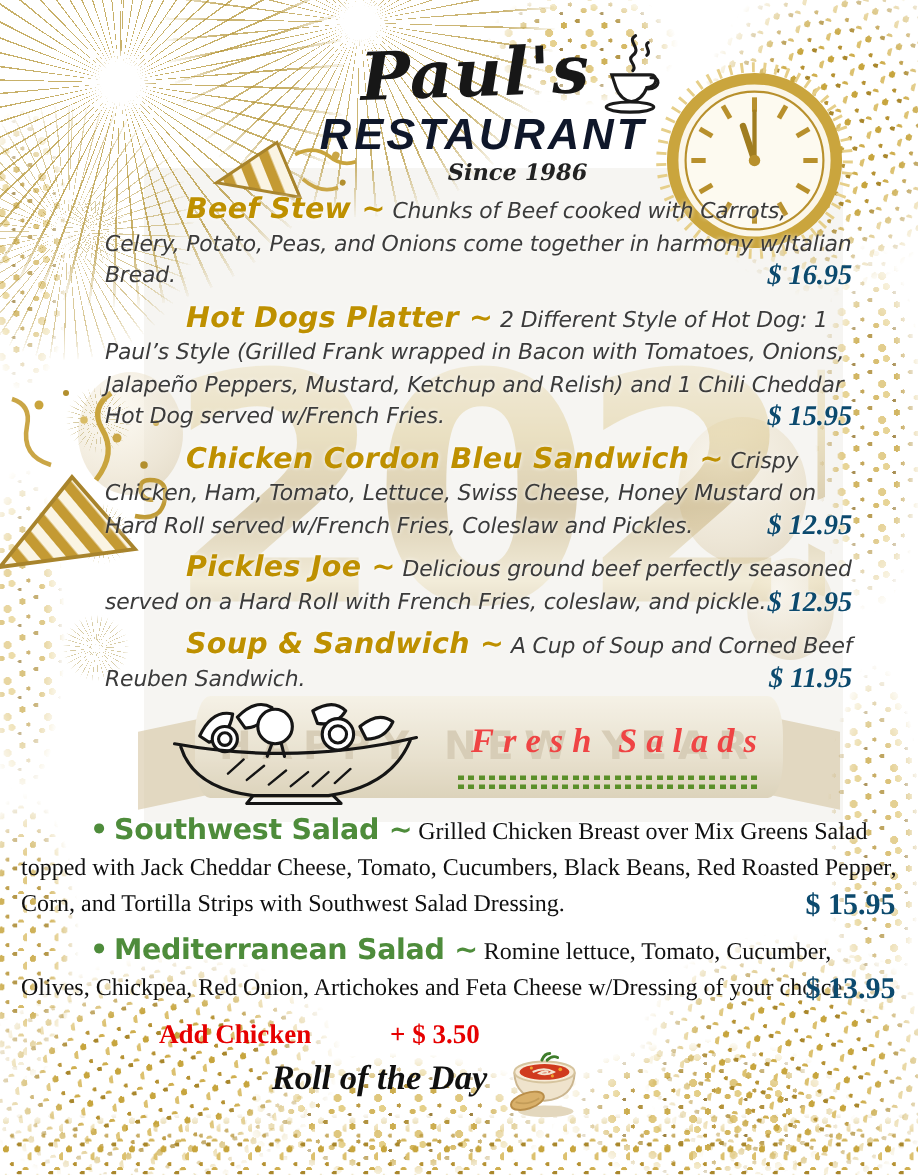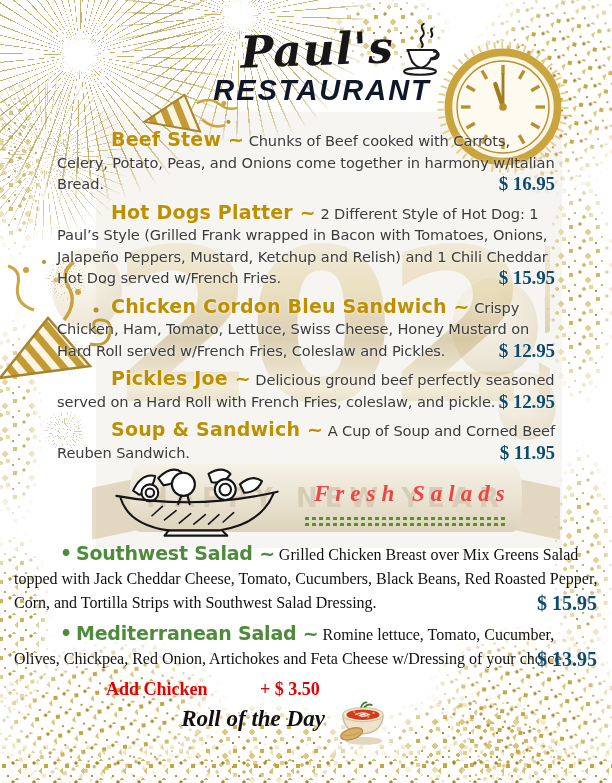--- a/index.html
+++ b/index.html
@@ -53,21 +53,21 @@
      font-family:"DejaVu Serif",serif;font-style:italic;font-weight:700;font-size:44px;
      color:#171717;transform:rotate(-2deg);letter-spacing:1px;z-index:6;}
   .brand-caps{position:absolute;top:74px;left:188px;width:268px;text-align:center;
      font-family:"Liberation Sans",sans-serif;font-style:italic;font-weight:700;font-size:29px;
      letter-spacing:2px;color:#0f172a;z-index:6;}
   .since{position:absolute;top:106px;left:280px;width:130px;text-align:center;
      font-family:"DejaVu Serif",serif;font-style:italic;font-weight:700;font-size:15px;color:#222;z-index:6;}
   .hdr-icon{position:absolute;z-index:6;}
 
   
-  .menu{position:absolute;top:129px;left:57px;width:500px;z-index:7;}
+  .menu{position:absolute;top:129px;left:70px;width:500px;z-index:7;font-style:italic;}
   .mi{position:relative;margin:0 0 7px 0;text-indent:54px;
       font-size:14.6px;line-height:21.5px;letter-spacing:-.1px;color:#3b3b3b;
       text-shadow:0 0 3px rgba(255,255,255,.9);}
   .mi-title{font-weight:700;font-size:19px;color:#BE9000;letter-spacing:.2px;}
   .price{position:absolute;right:2px;bottom:0;font-family:"Liberation Serif",serif;
          font-weight:700;font-size:19px;color:#0c4a6e;text-indent:0;
          text-shadow:0 0 3px rgba(255,255,255,.9);}
 
   
   .divider{position:absolute;top:455px;left:0;width:612px;height:88px;z-index:7;}
@@ -191,20 +191,21 @@
   <svg class="hdr-icon" style="left:392px;top:20px;" width="56" height="58" viewBox="0 0 60 62">
     <g stroke="#1a1a1a" stroke-width="2.2" fill="none" stroke-linecap="round">
       <path d="M34 4 c-7 4 5 9 -2 14 c-5 4 4 7 0 11"></path>
       <path d="M43 9 c-4 2 3 6 -1 9"></path>
       <path d="M17 32 h28 c5 0 5 8 -3 9 c-2 6 -7 10 -11 10 s-9 -4 -11 -10 z" fill="#ffffff"></path>
       <path d="M45 34 c7 -1 7 8 -2 8"></path>
       <ellipse cx="30" cy="55" rx="17" ry="3.6" fill="#ffffff"></ellipse>
     </g>
   </svg>
   <div class="brand-caps">RESTAURANT</div>
+  <div class="since">Since 1986</div>
 
   <div class="menu">
     <div class="mi">
       <span class="mi-title">Beef Stew ~</span>
       <span>Chunks of Beef cooked with Carrots, Celery, Potato, Peas, and Onions come together in harmony w/Italian Bread.</span>
       <span class="price">$ 16.95</span>
     </div>
     <div class="mi">
       <span class="mi-title">Hot Dogs Platter ~</span>
       <span>2 Different Style of Hot Dog: 1 Paul’s Style (Grilled Frank wrapped in Bacon with Tomatoes, Onions, Jalapeño Peppers, Mustard, Ketchup and Relish) and 1 Chili Cheddar Hot Dog served w/French Fries.</span>

